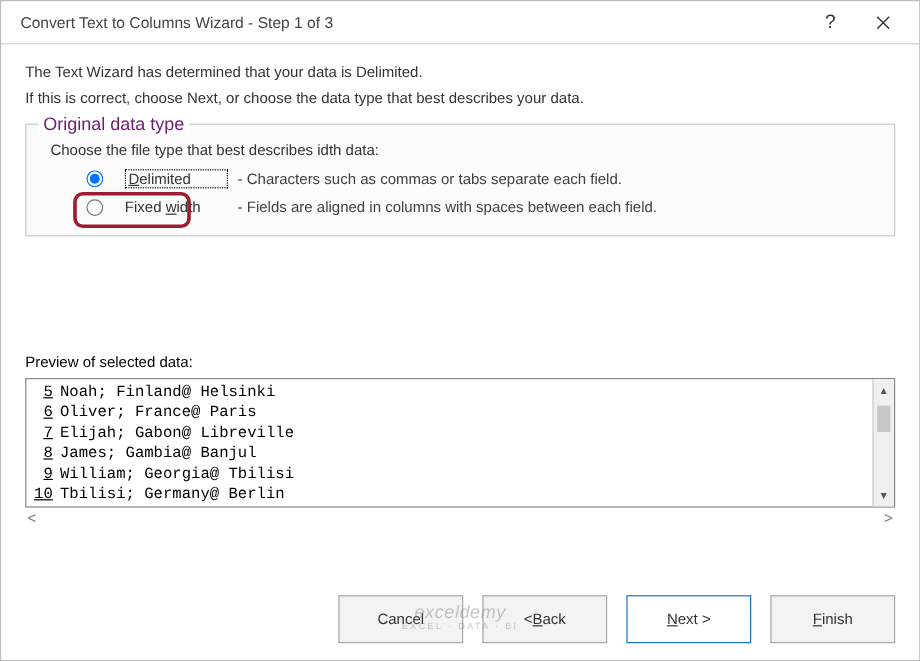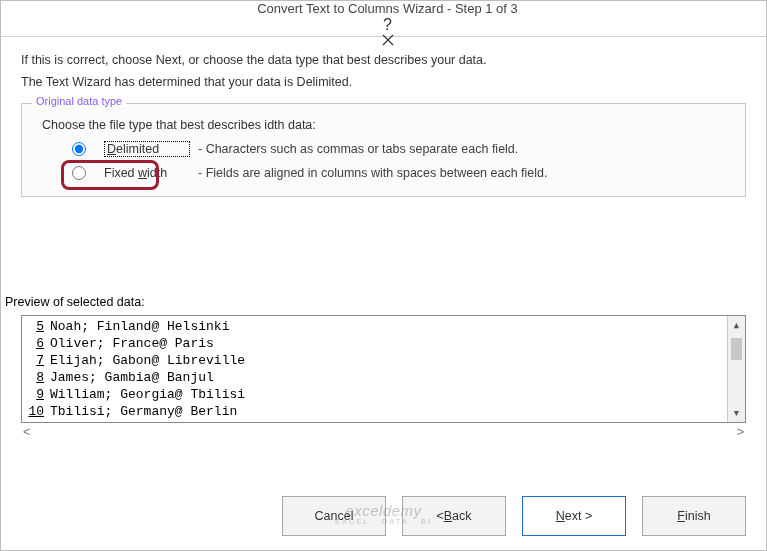--- a/index.html
+++ b/index.html
@@ -16,21 +16,20 @@
     border: 1px solid #bdbdbd;
   }
 
   
   .titlebar {
     display: flex;
     align-items: center;
     height: 36px;
     padding: 0 8px 0 16px;
     border-bottom: 1px solid #d0d0d0;
-    flex-direction: column;
   }
   .titlebar .title {
     flex: 1;
     font-size: 13px;
     color: #444;
   }
   .titlebar .winbtn {
     width: 44px;
     height: 28px;
     display: flex;
@@ -53,22 +52,22 @@
     margin-top: 14px;
     padding: 14px 16px 10px 16px;
     background: #fbfbfb;
   }
   .fieldset .legend {
     position: absolute;
     top: -9px;
     left: 10px;
     background: #fff;
     padding: 0 4px;
-    font-size: 11px;
-    color: #8b5cf6;
+    font-size: 15px;
+    color: #701a75;
   }
   .fieldset .instruct { margin: 0 0 6px 4px; }
 
   .radio-row {
     display: flex;
     align-items: center;
     margin: 2px 0 2px 34px;
     height: 22px;
   }
   .radio-row input[type=radio] {
@@ -90,21 +89,21 @@
   
   .red-callout {
     position: absolute;
     border: 3px solid #9e1c2f;
     border-radius: 8px;
     pointer-events: none;
   }
 
   .preview-label {
     margin-top: 90px;
-    margin-left: 4px;
+    margin-left: 20px;
   }
 
   .preview-box {
     margin: 6px 20px 0 20px;
     border: 1px solid #888;
     height: 108px;
     position: relative;
     background: #fff;
     font-family: Consolas, "Courier New", monospace;
     font-size: 13px;
@@ -213,22 +212,22 @@
     <span style="font-size:16px;color:#333;">?</span>
   </div>
   <div class="winbtn">
     <svg width="12" height="12" viewBox="0 0 12 12">
         <path d="M1 1 L11 11 M11 1 L1 11"></path>
       </svg>
   </div>
 </div>
 
 <div class="body-area">
+  <div class="intro-line">The Text Wizard has determined that your data is Delimited.</div>
   <div class="intro-line">If this is correct, choose Next, or choose the data type that best describes your data.</div>
-  <div class="intro-line">The Text Wizard has determined that your data is Delimited.</div>
 
   <div class="fieldset">
     <div class="legend">Original data type</div>
     <div class="instruct">Choose the file type that best describes idth data:</div>
 
     <label class="radio-row">
       <input type="radio" name="odt" checked="" style="">
       <span class="rlabel" style="border:1px dotted #000;padding:0 2px;"><span></span><span class="access">D</span><span>elimited</span></span>
       <span class="rdesc">- Characters such as commas or tabs separate each field.</span>
     </label>

